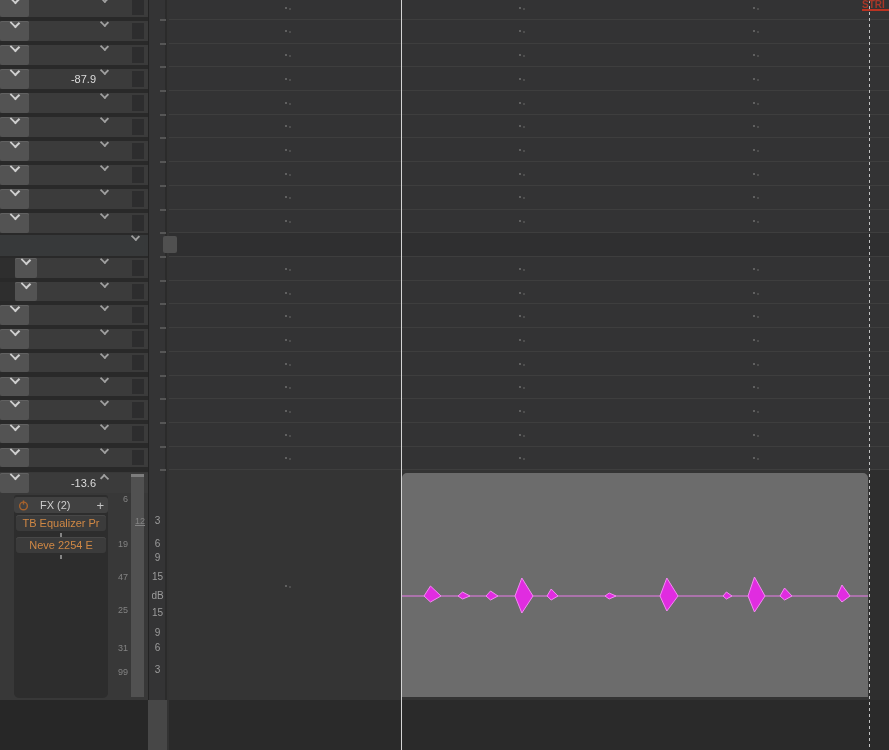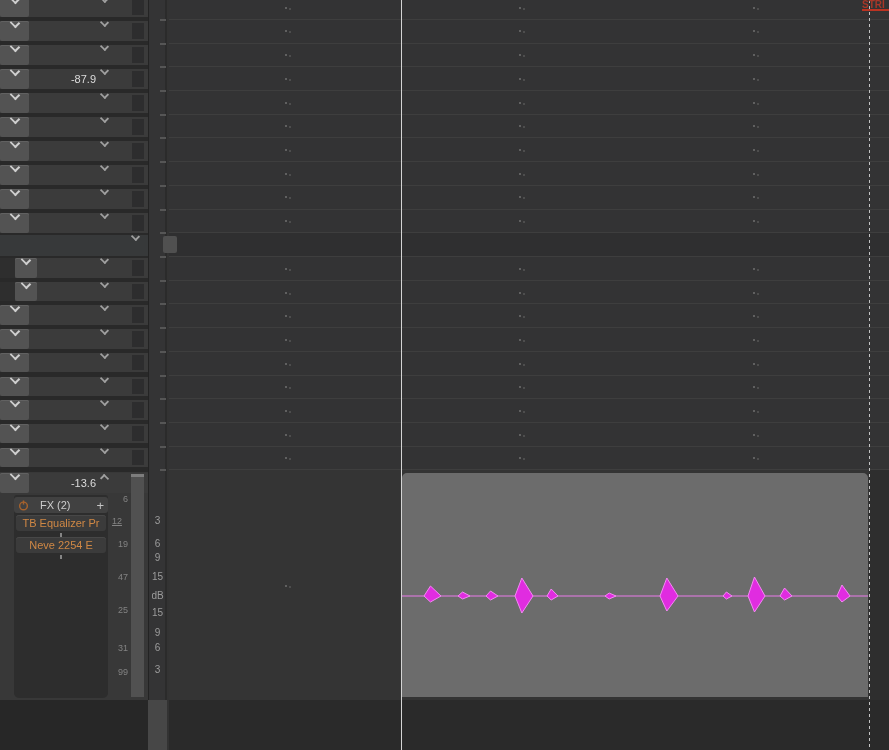--- a/index.html
+++ b/index.html
@@ -381,21 +381,21 @@
   <div id="fx-plugins">
       <div class="fx-plugin" style="top: 515px;">TB Equalizer Pr</div>
       <div class="fx-tick" style="top: 533px;"></div>
       <div class="fx-plugin" style="top: 537px;">Neve 2254 E</div>
       <div class="fx-tick" style="top: 555px;"></div>
     </div>
 
   <div id="tcp-meter-bar"></div>
   <div id="meter-scale">
       <div class="scale-num" style="left: 106px; top: 495px;">6</div>
-      <div class="scale-num" style="left: 100px; top: 517px; text-decoration: underline;">12</div>
+      <div class="scale-num" style="left: 123px; top: 517px; text-decoration: underline;">12</div>
       <div class="scale-num" style="left: 106px; top: 540px;">19</div>
       <div class="scale-num" style="left: 106px; top: 573px;">47</div>
       <div class="scale-num" style="left: 106px; top: 606px;">25</div>
       <div class="scale-num" style="left: 106px; top: 644px;">31</div>
       <div class="scale-num" style="left: 106px; top: 668px;">99</div>
     </div>
   <div id="ruler-strip"></div>
   <div id="ruler-ticks">
       <div class="ruler-tick" style="top: 18.9px;"></div>
       <div class="ruler-tick" style="top: 42.6px;"></div>

